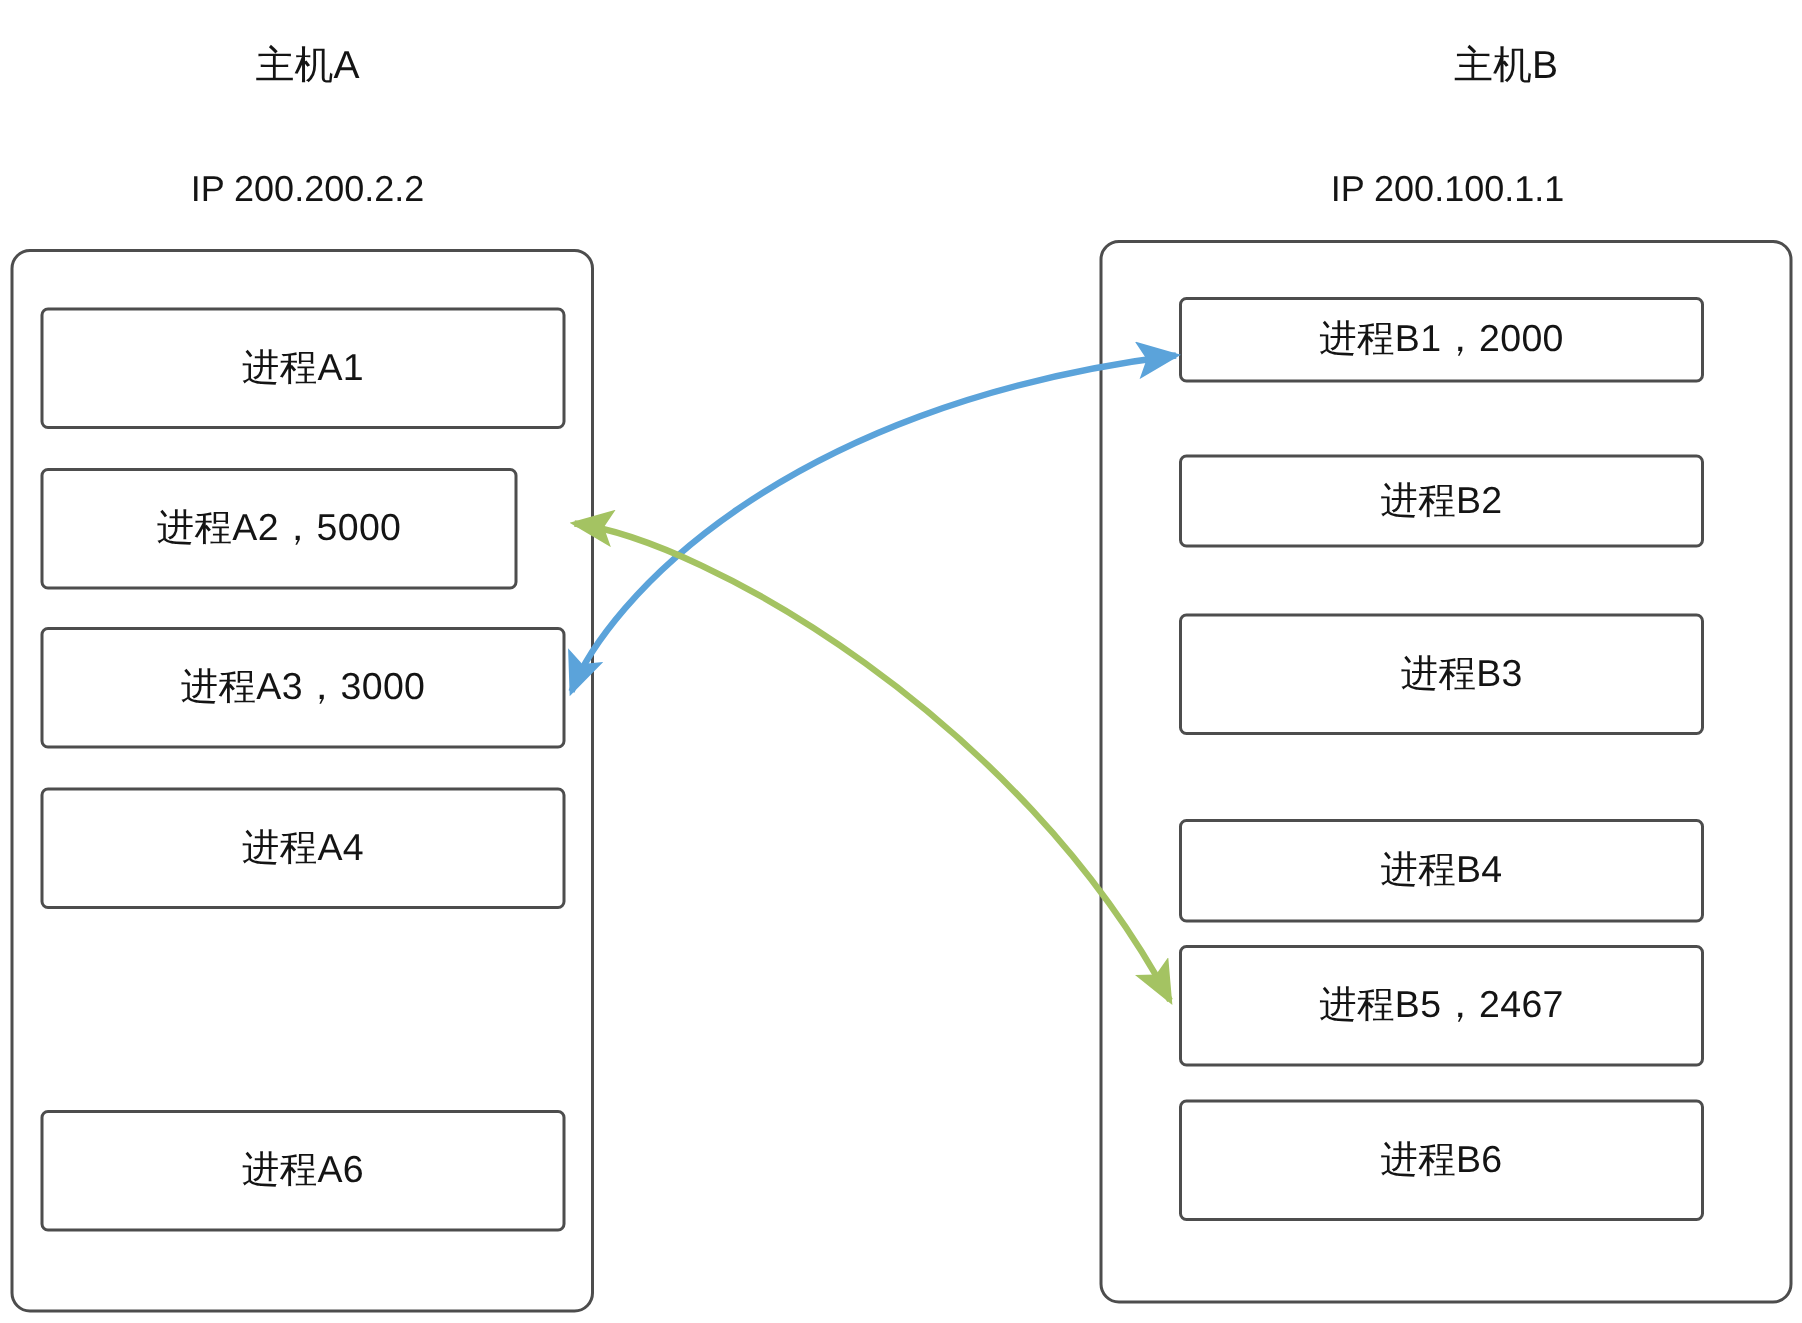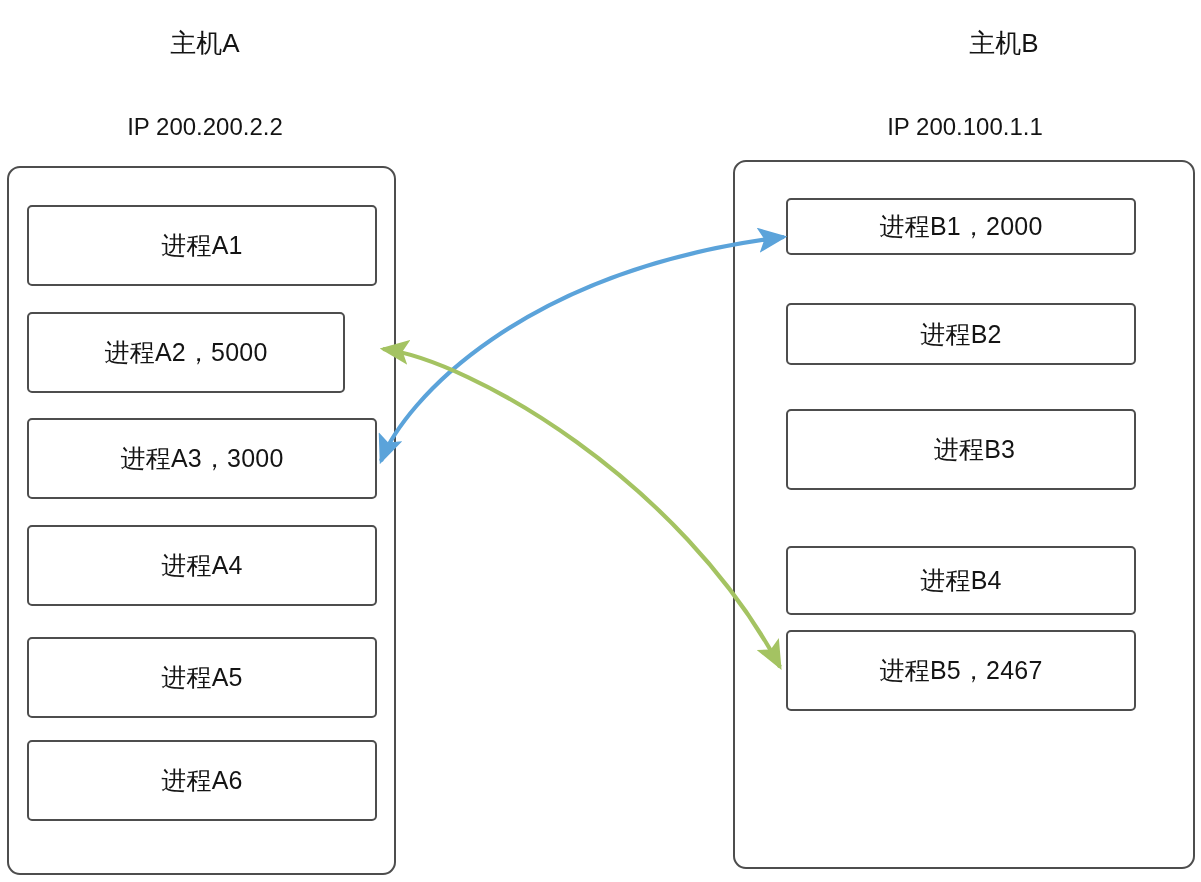--- a/index.html
+++ b/index.html
@@ -91,23 +91,20 @@
   </div>
   <div class="proc-box" style="left:27px; top:312px; width:318px; height:81px;">
     <span class="proc-label">进程A2，5000</span>
   </div>
   <div class="proc-box" style="left:27px; top:418px; width:350px; height:81px;">
     <span class="proc-label">进程A3，3000</span>
   </div>
   <div class="proc-box" style="left:27px; top:525px; width:350px; height:81px;">
     <span class="proc-label">进程A4</span>
   </div>
-  <div class="proc-box" style="left:27px; top:637px; width:350px; height:81px;">
-    <span class="proc-label">进程A5</span>
-  </div>
   <div class="proc-box" style="left:27px; top:740px; width:350px; height:81px;">
     <span class="proc-label">进程A6</span>
   </div>
 
   <div class="host-title" style="left:879px; top:30px; width:250px;">主机B</div>
   <div class="host-ip" style="left:840px; top:115px; width:250px;">IP 200.100.1.1</div>
 
   <div class="host-container" style="left:733px; top:160px; width:462px; height:709px;">
   </div>
 
@@ -118,20 +115,23 @@
     <span class="proc-label">进程B2</span>
   </div>
   <div class="proc-box" style="left:786px; top:409px; width:350px; height:81px;padding-left:27px;">
     <span class="proc-label">进程B3</span>
   </div>
   <div class="proc-box" style="left:786px; top:518px; width:350px; height:69px;margin-top:28px;">
     <span class="proc-label">进程B4</span>
   </div>
   <div class="proc-box" style="left:786px; top:630px; width:350px; height:81px;">
     <span class="proc-label">进程B5，2467</span>
+  </div>
+  <div class="proc-box" style="left:786px; top:733px; width:350px; height:81px;">
+    <span class="proc-label">进程B6</span>
   </div>
 
   <svg id="arrow-layer" viewBox="0 0 1201 882">
     <defs>
       <marker id="head-blue-end" markerWidth="7" markerHeight="6" refX="6.2" refY="3" orient="auto" markerUnits="strokeWidth">
         <path d="M0,0 L7,3 L0,6 L1.5,3 Z" fill="#5ba3da"></path>
       </marker>
       <marker id="head-blue-start" markerWidth="7" markerHeight="6" refX="6.2" refY="3" orient="auto-start-reverse" markerUnits="strokeWidth">
         <path d="M0,0 L7,3 L0,6 L1.5,3 Z" fill="#5ba3da"></path>
       </marker>

